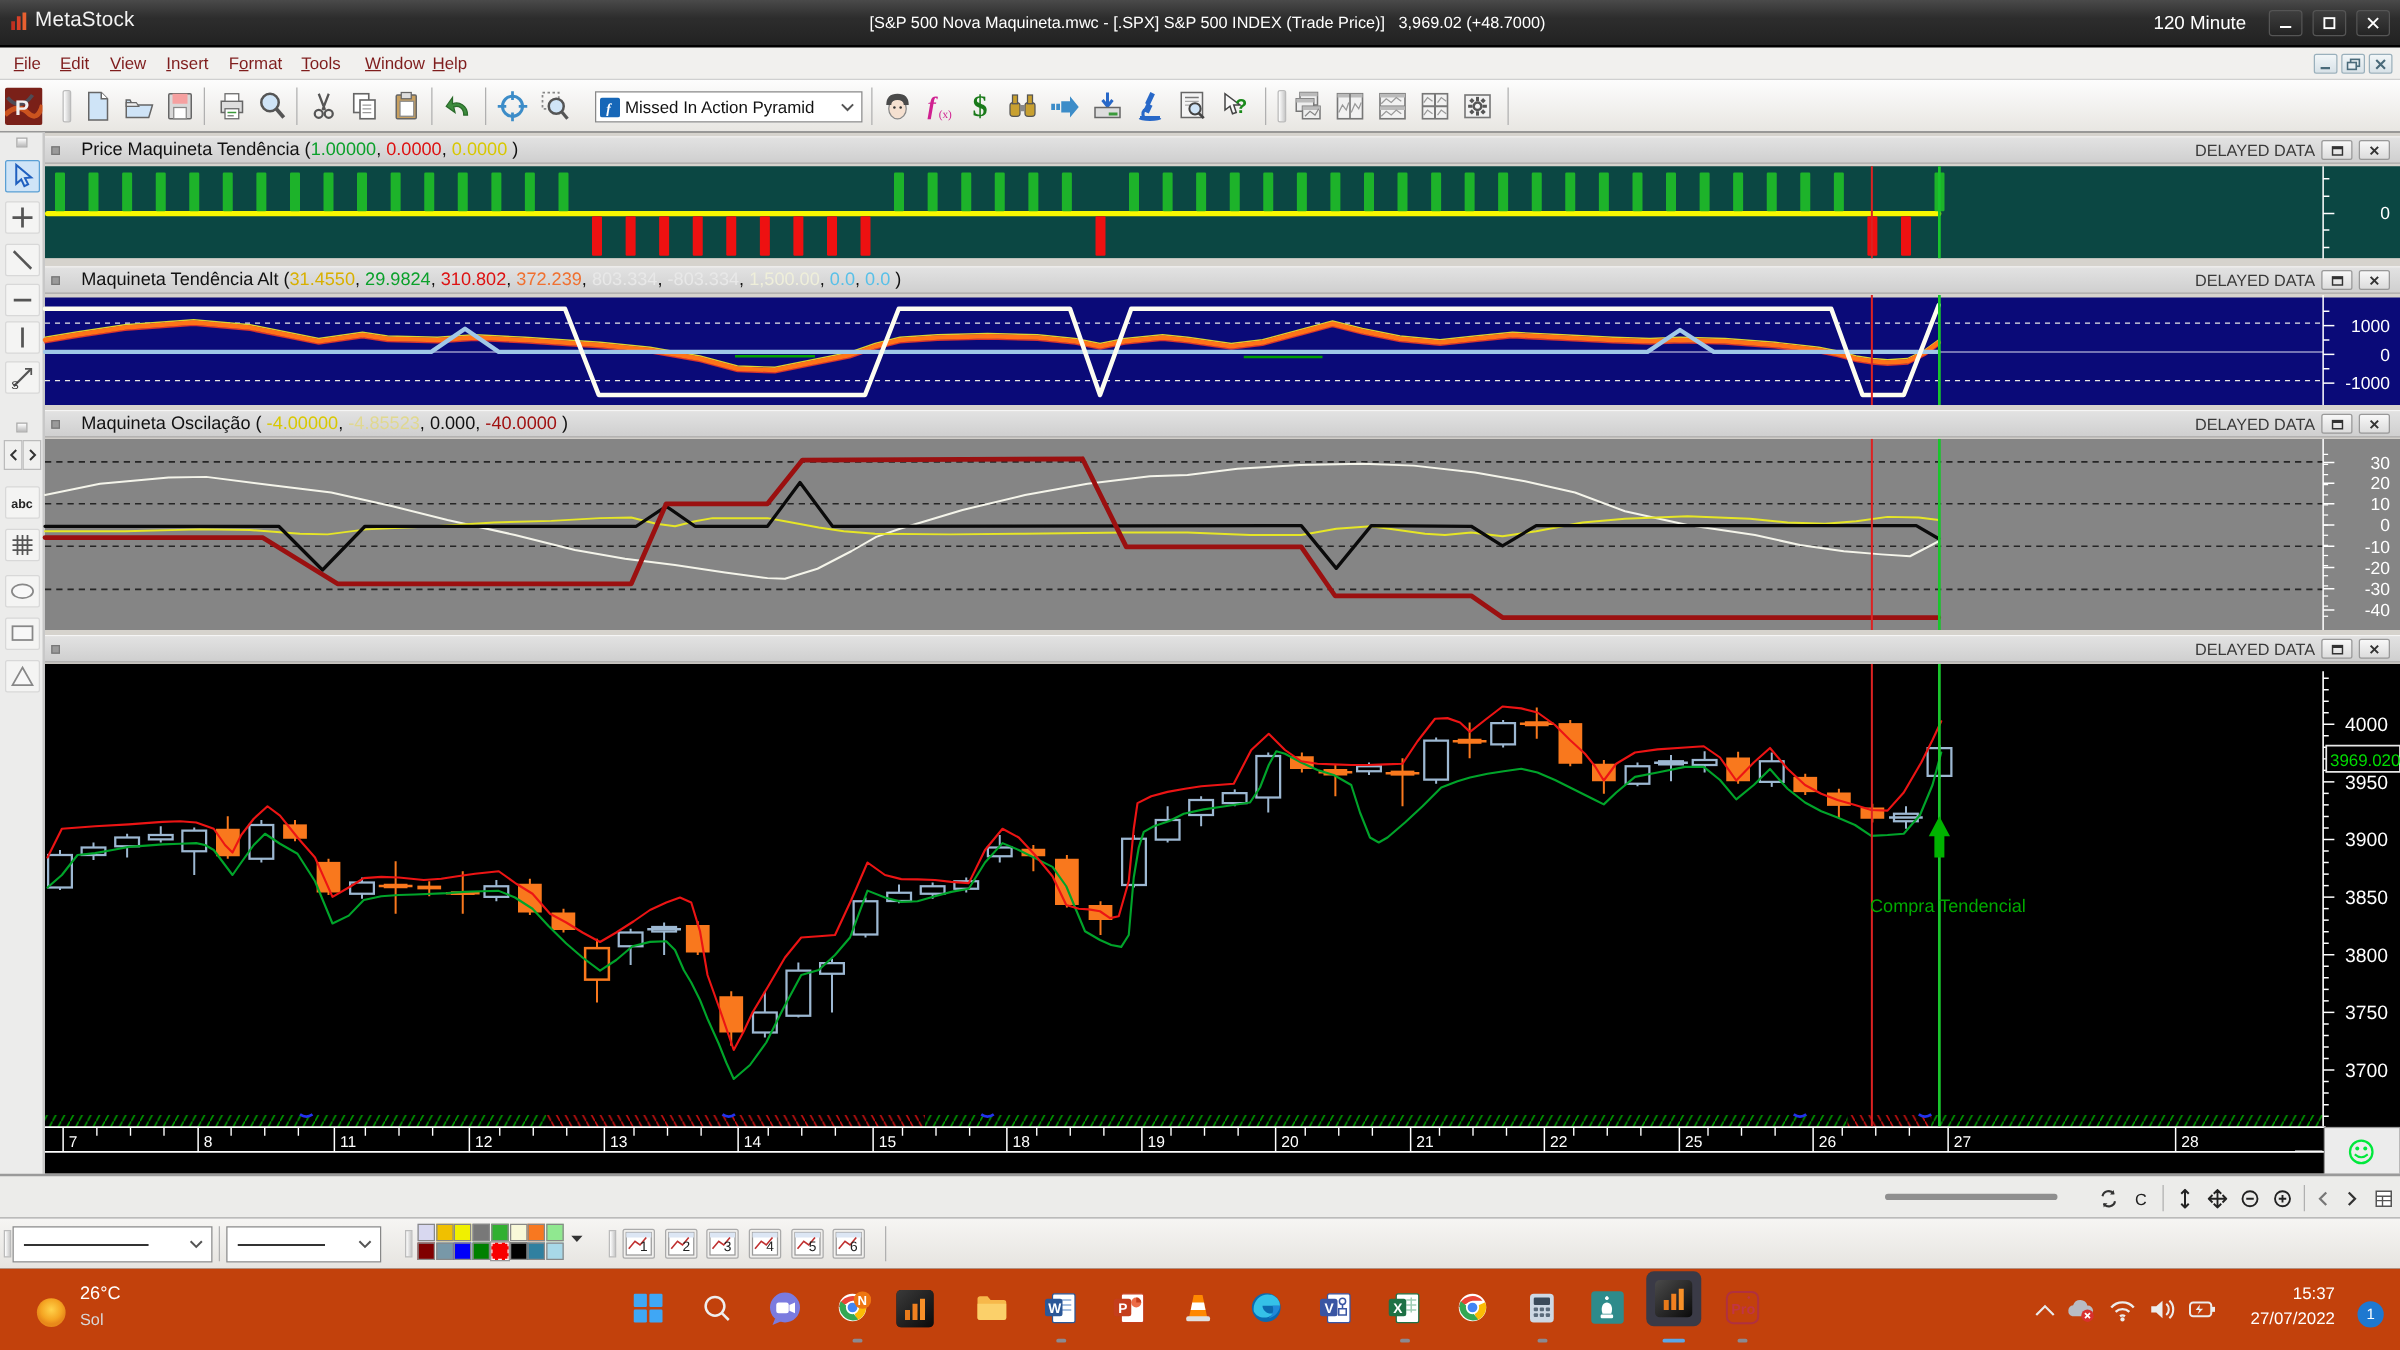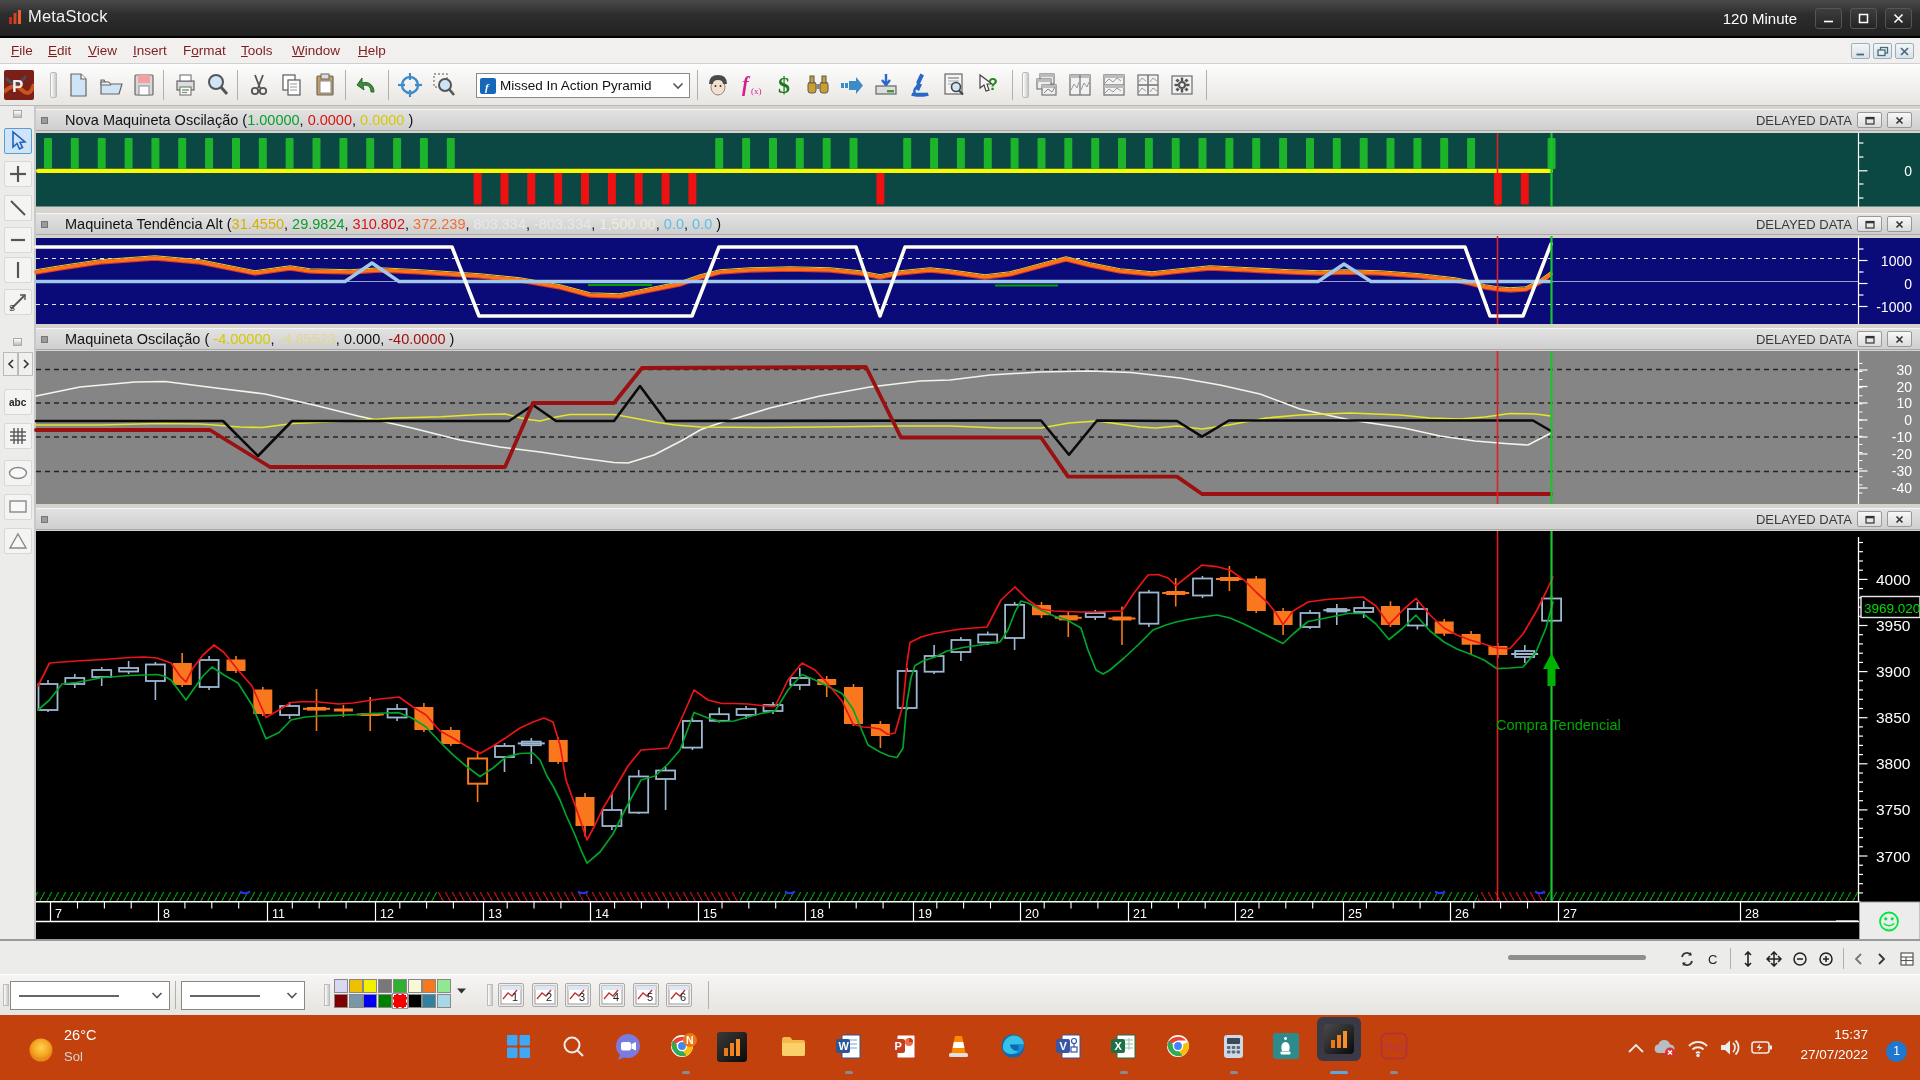--- a/index.html
+++ b/index.html
@@ -51,20 +51,21 @@
 </style></head><body>
 <div class="titlebar">
 <div class="mslogo">
 <svg width="17" height="17" viewBox="0 0 17 17" style="margin:0 3px 0 8px">
         <rect x="1" y="9" width="3" height="7" fill="#c03020"></rect>
         <rect x="5.5" y="5" width="3" height="11" fill="#d84028"></rect>
         <rect x="10" y="2" width="3" height="14" fill="#e86030"></rect>
       </svg>
 <span class="mstxt">MetaStock</span>
     </div>
+<div class="ttitle">[S&amp;P 500 Nova Maquineta.mwc - [.SPX] S&amp;P 500 INDEX (Trade Price)] &nbsp; 3,969.02 (+48.7000)</div>
 <div class="tright">
       <span class="tmin">120 Minute</span>
 <span class="wbtn">
         <svg width="13" height="13" viewBox="0 0 13 13">
           <line x1="2" y1="9.5" x2="11" y2="9.5" stroke="#fff" stroke-width="1.6"></line>
         </svg>
       </span>
 <span class="wbtn">
         <svg width="13" height="13" viewBox="0 0 13 13">
           <rect x="2.5" y="2.5" width="8" height="8" fill="none" stroke="#fff" stroke-width="1.5"></rect>
@@ -78,21 +79,21 @@
 </div>
   </div>
 <div class="menubar">
     <span class="mi" style="left:11px"><u>F</u>ile</span>
     <span class="mi" style="left:48px"><u>E</u>dit</span>
     <span class="mi" style="left:88px"><u>V</u>iew</span>
     <span class="mi" style="left:133px"><u>I</u>nsert</span>
     <span class="mi" style="left:183px">F<u>o</u>rmat</span>
     <span class="mi" style="left:241px"><u>T</u>ools</span>
     <span class="mi" style="left:292px"><u>W</u>indow</span>
-    <span class="mi" style="left:358px"><u>H</u>elp</span>
+    <span class="mi" style="left:346px"><u>H</u>elp</span>
     <span class="mdibtns">
 <span class="mdib">
         <svg width="11" height="11" viewBox="0 0 11 11">
           <line x1="1.5" y1="8.5" x2="9" y2="8.5" stroke="#4a6a7a" stroke-width="1.8"></line>
         </svg>
       </span>
 <span class="mdib">
         <svg width="12" height="11" viewBox="0 0 12 11">
           <rect x="3.5" y="1.5" width="7" height="5.5" fill="none" stroke="#4a6a7a" stroke-width="1.3"></rect>
           <rect x="1" y="4" width="7" height="5.5" fill="#e8eef2" stroke="#4a6a7a" stroke-width="1.3"></rect>
@@ -358,21 +359,21 @@
       </svg>
     </div>
     <div class="stool" style="top:422px;height:26px">
       <svg width="22" height="22" viewBox="0 0 22 22">
         <path d="M11,4 L19,18 L3,18 Z" fill="#f8f8f8" stroke="#888" stroke-width="1.4"></path>
       </svg>
     </div>
   </div>
 <div class="phead" style="top:109px;height:22px">
     <span class="ph-grip"></span>
-    <div class="ph-title"><span style="color:#111">Nova Maquineta Oscilação (</span><span style="color:#0aa02a">1.00000</span><span style="color:#111">, </span><span style="color:#dd1111">0.0000</span><span style="color:#111">, </span><span style="color:#d8c800">0.0000</span><span style="color:#111"> )</span></div>
+    <div class="ph-title"><span style="color:#111">Price Maquineta Tendência (</span><span style="color:#0aa02a">1.00000</span><span style="color:#111">, </span><span style="color:#dd1111">0.0000</span><span style="color:#111">, </span><span style="color:#d8c800">0.0000</span><span style="color:#111"> )</span></div>
     <span class="delayed">DELAYED DATA</span>
     <span class="hbtns">
       <span class="hb">
         <svg width="10" height="9" viewBox="0 0 10 9">
           <rect x="1" y="1.5" width="8" height="6.5" fill="none" stroke="#333" stroke-width="1.2"></rect>
           <line x1="1" y1="2.4" x2="9" y2="2.4" stroke="#333" stroke-width="1.8"></line>
         </svg>
       </span>
       <span class="hb">
         <svg width="9" height="9" viewBox="0 0 9 9">

